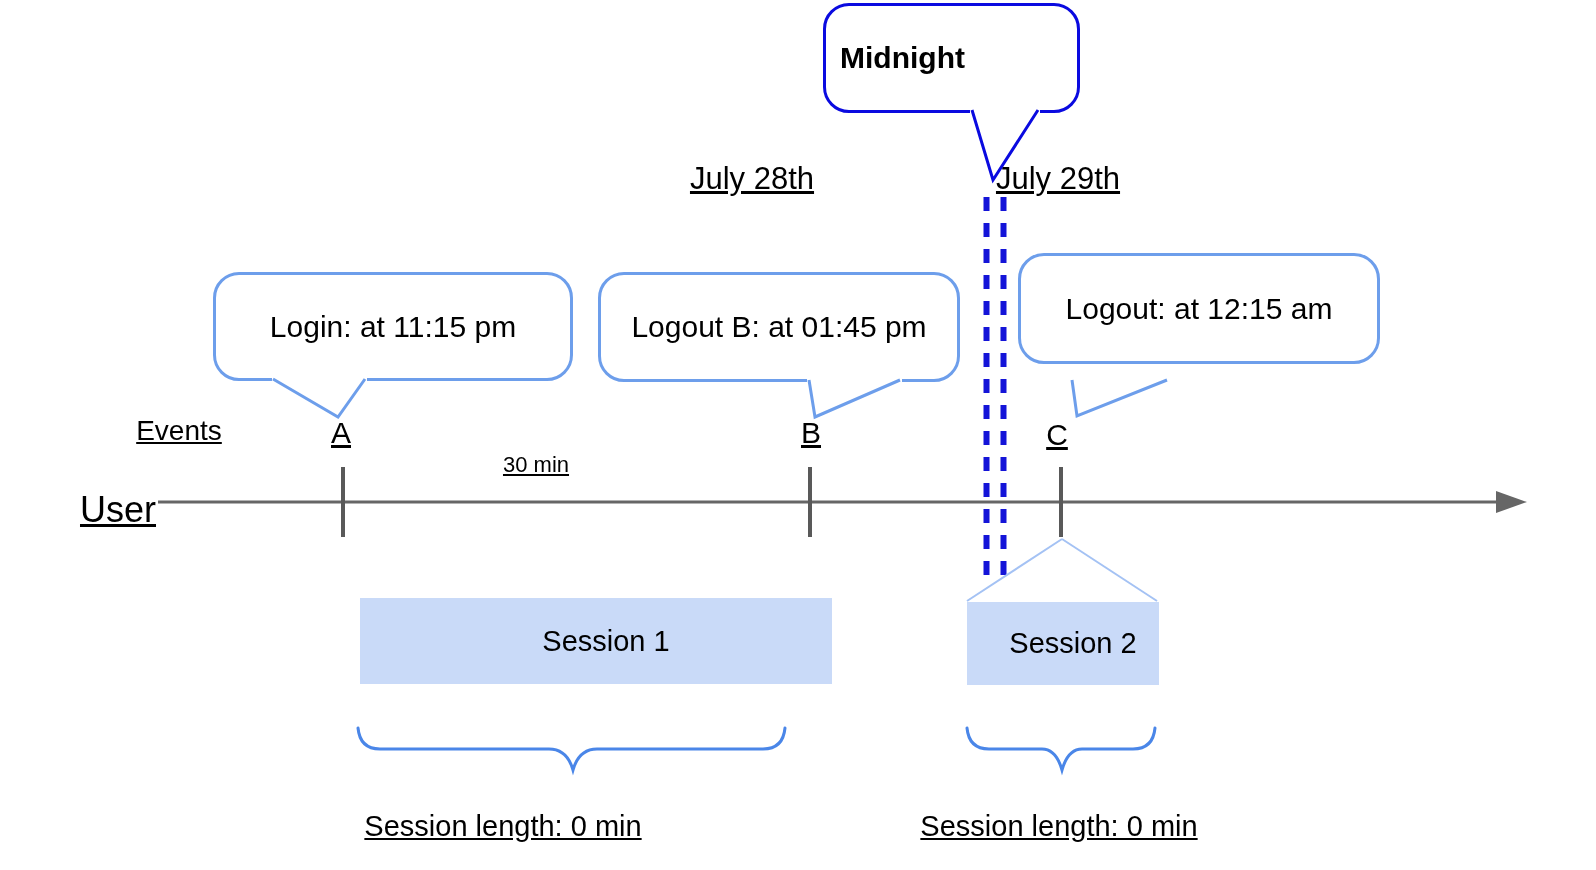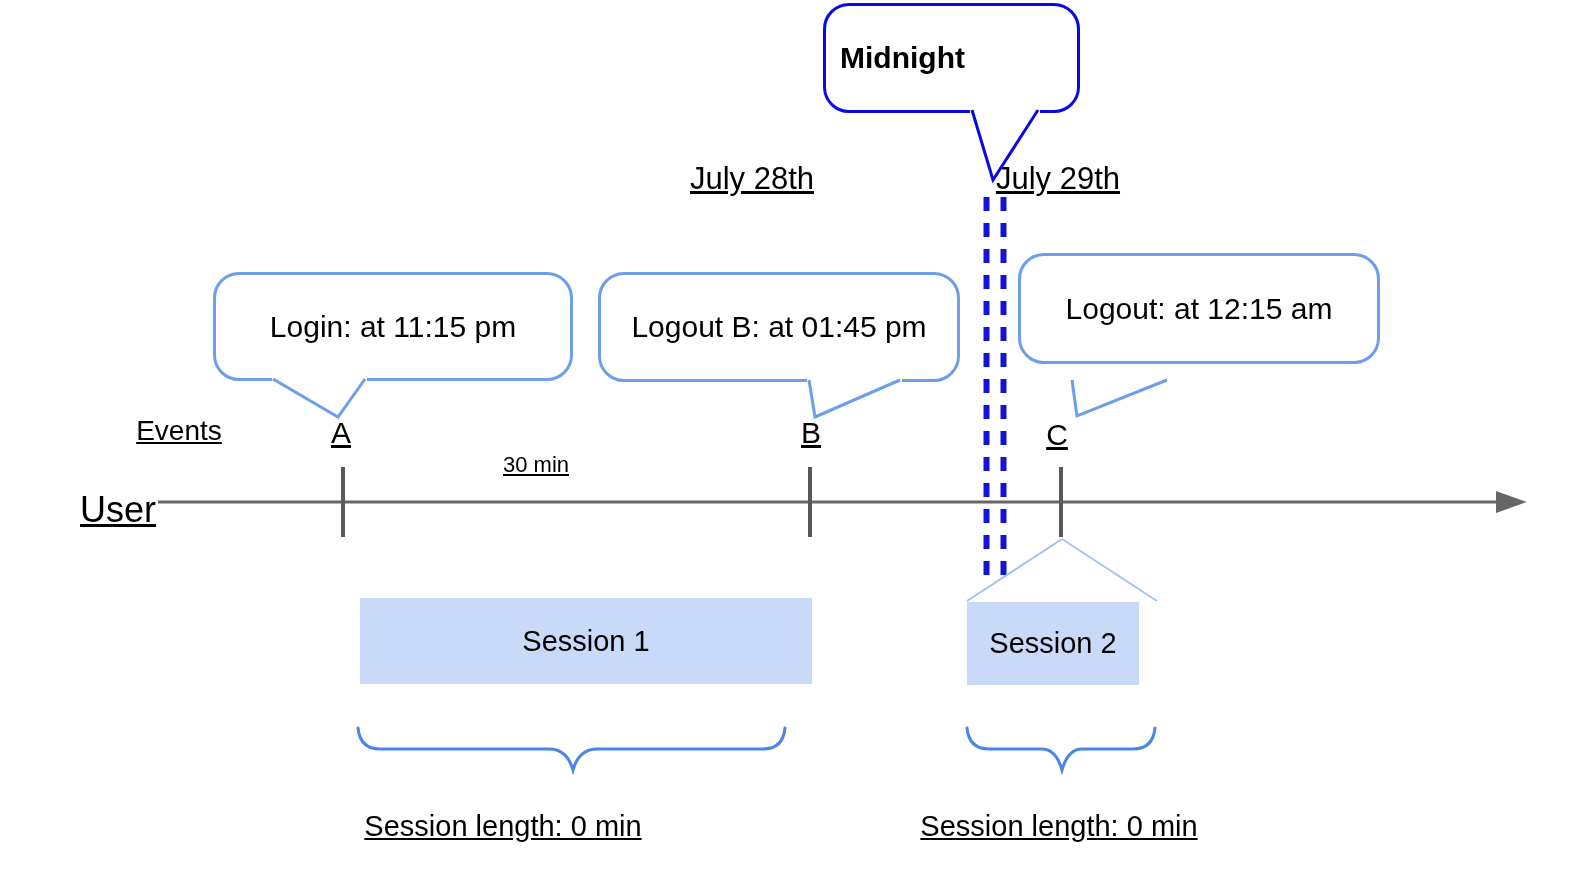--- a/index.html
+++ b/index.html
@@ -39,20 +39,21 @@
   .user-lbl{font-size:36px;}
   .interval-lbl{font-size:22px;}
   .length-lbl{font-size:29px;}
   
   .session{
     position:absolute;
     background:#c9daf8;
     display:flex;align-items:center;justify-content:center;
     font-size:29px;
     z-index:1;
+    padding-left:20px;
   }
   
   #overlay{
     position:absolute;left:0;top:0;width:1596px;height:870px;
     z-index:3;pointer-events:none;
   }
 </style>
 </head>
 <body>
 

